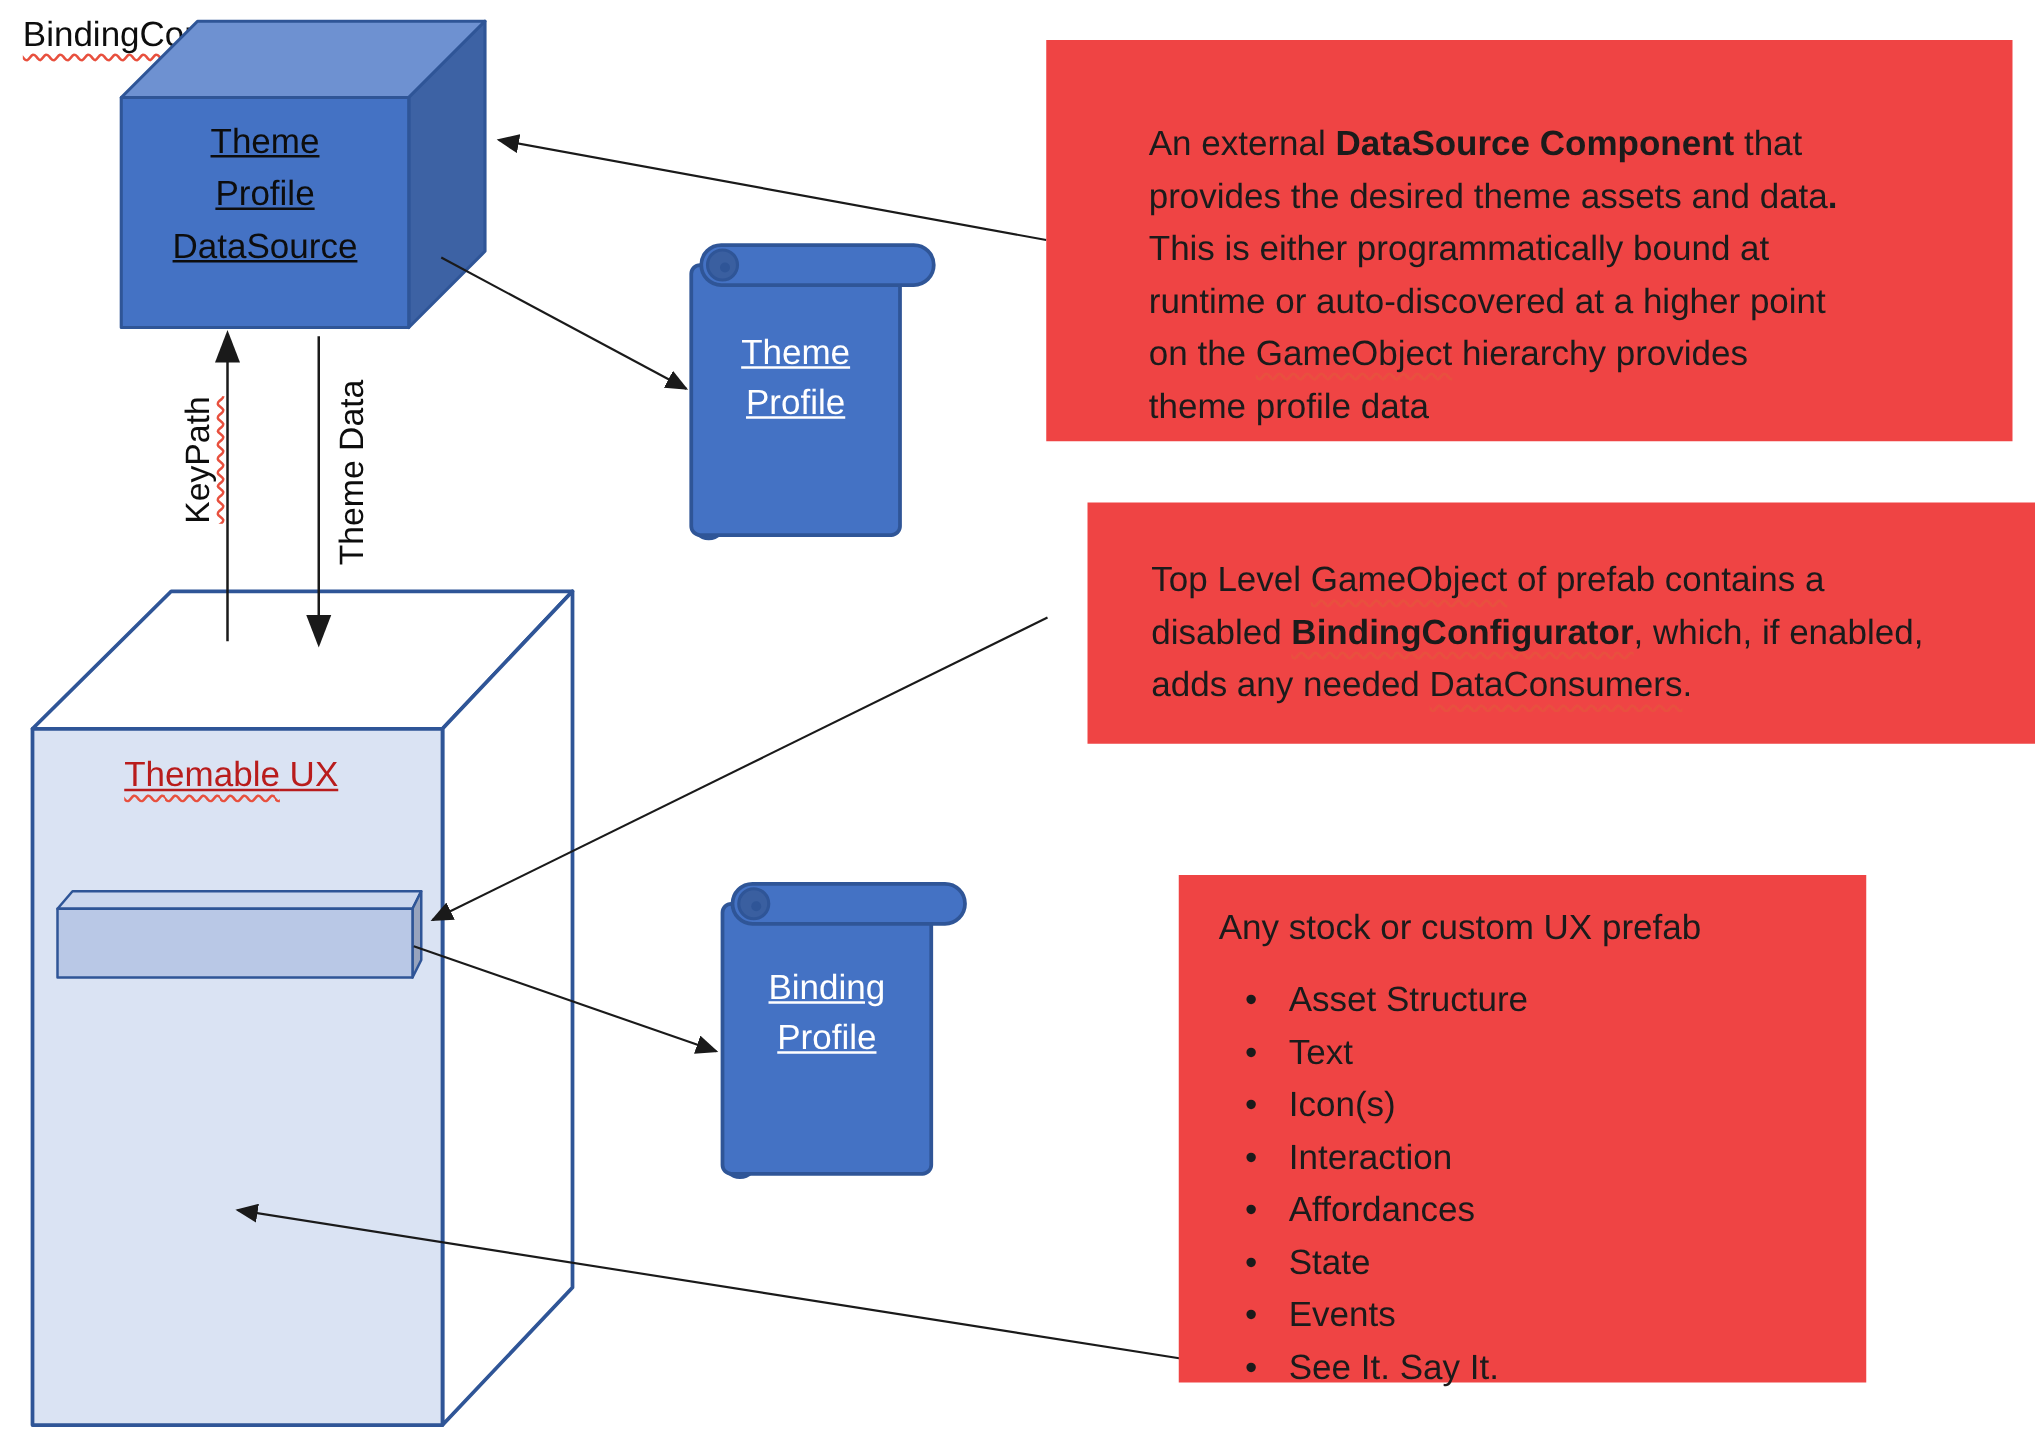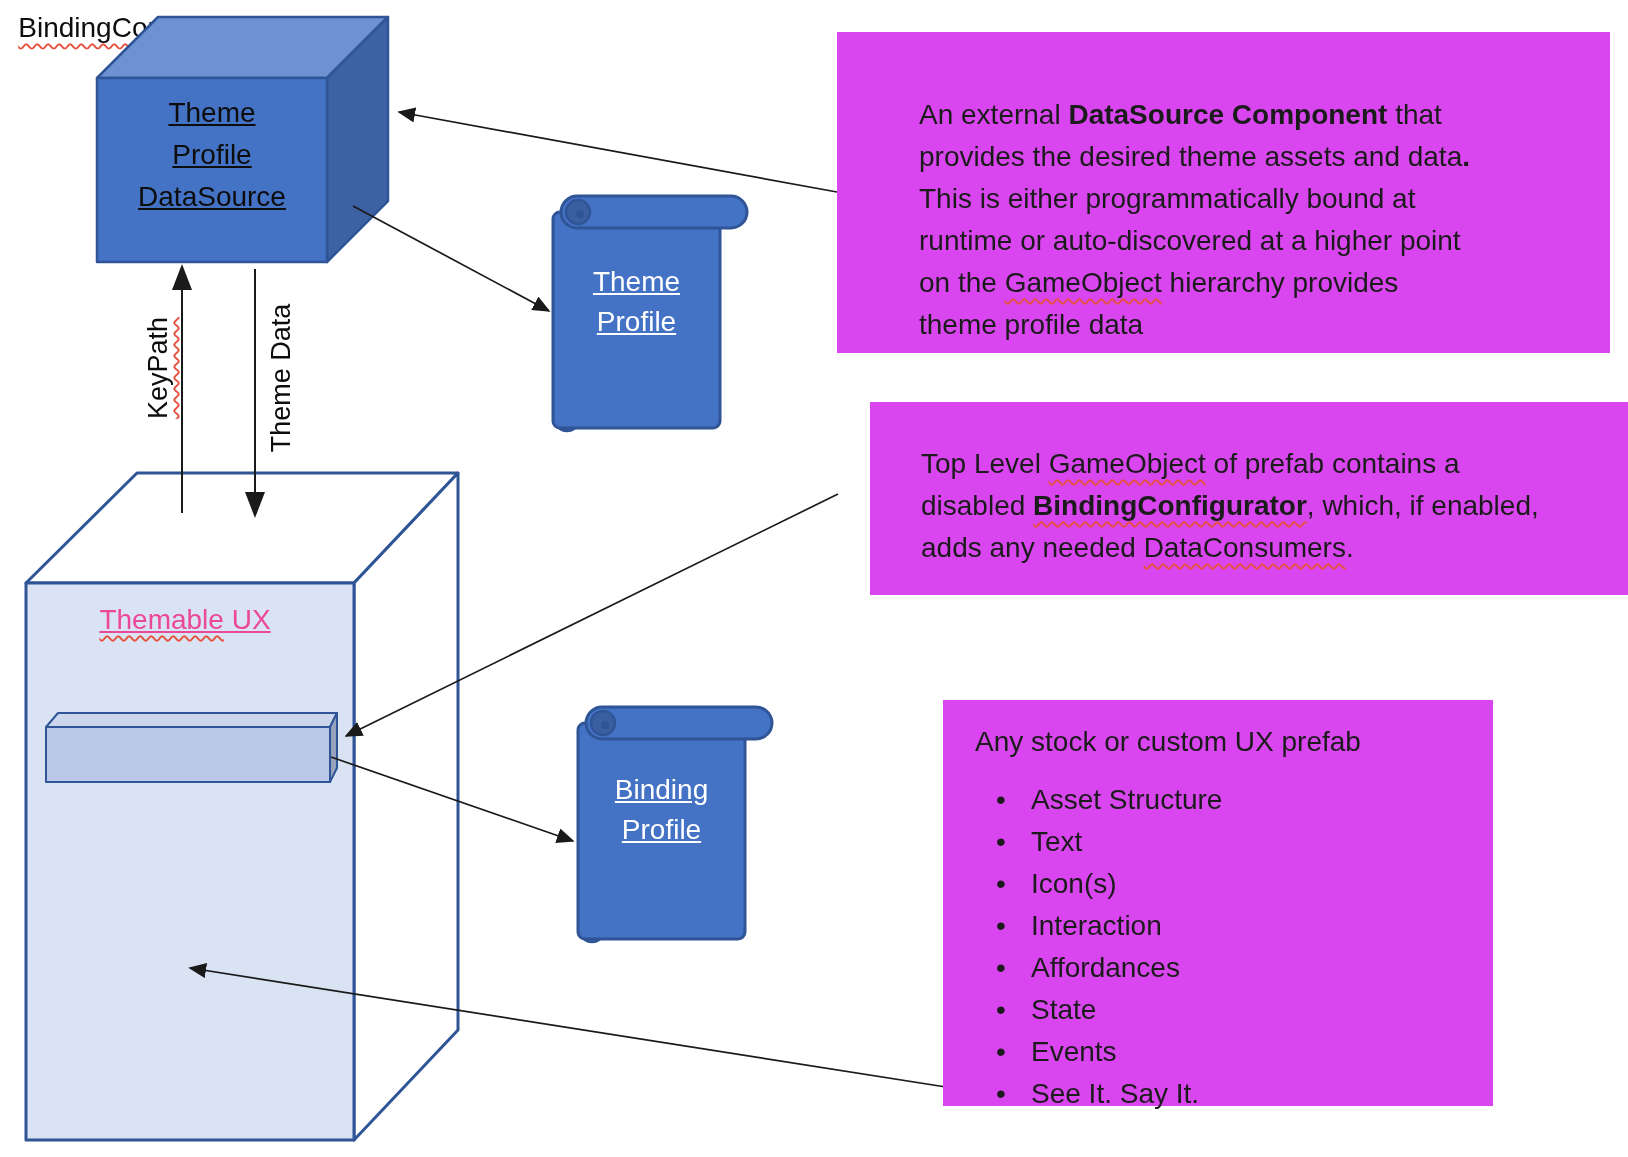--- a/index.html
+++ b/index.html
@@ -5,21 +5,21 @@
   html,body{margin:0;padding:0;}
   body{
     width:1628px;height:1157px;position:relative;overflow:hidden;
     background:#ffffff;color:#1b1b1b;
     font-family:"Liberation Sans", sans-serif;
   }
   .layer{position:absolute;left:0;top:0;}
   svg{display:block;}
 
   
-  .ann{position:absolute;background:#d946ef;box-sizing:border-box;font-size:28px;line-height:42px;}
+  .ann{position:absolute;background:#ef4444;box-sizing:border-box;font-size:28px;line-height:42px;}
   #box1{left:837px;top:32px;width:773px;height:321px;padding:62px 28px 0 82px;}
   #box2{left:837px;top:402px;width:787px;height:193px;padding:41px 10px 0 51px;margin-left:33px;}
   #box3{left:943px;top:700px;width:550px;height:406px;padding:21px 10px 16px 32px;}
 
   .rt-line{white-space:pre;}
   .b{font-weight:bold;}
   .u{
     text-decoration-line:underline;
     text-decoration-style:wavy;
     text-decoration-color:#e8503e;
@@ -30,21 +30,21 @@
 
   ul.bullets{list-style:none;margin:16px;padding:0;}
   ul.bullets li{position:relative;padding-left:40px;line-height:42px;}
   ul.bullets li::before{content:"\2022";position:absolute;left:5px;}
 
   
   .shape-label{position:absolute;text-align:center;text-decoration:underline;}
   #cube-label{left:97px;top:92px;width:230px;font-size:28px;line-height:42px;color:#0d0d0d;}
   #scroll1-label{left:553px;top:262px;width:167px;font-size:28px;line-height:40px;color:#ffffff;}
   #scroll2-label{left:578px;top:770px;width:167px;font-size:28px;line-height:40px;color:#ffffff;text-align:center;}
-  #prefab-label{left:45px;top:598px;width:280px;font-size:28px;line-height:44px;color:#ec4899;}
+  #prefab-label{left:45px;top:598px;width:280px;font-size:28px;line-height:44px;color:#b91c1c;}
   #bindcfg-label{left:46px;top:727px;width:284px;height:55px;display:flex;align-items:center;justify-content:center;font-size:28px;color:#0d0d0d;}
   .vlabel{position:absolute;text-align:center;font-size:27px;line-height:36px;color:#0d0d0d;transform:rotate(-90deg);}
   #keypath-label{left:88px;top:350px;width:140px;height:36px;}
   #themedata-label{left:196px;top:360px;width:170px;height:36px;}
 </style>
 </head>
 <body>
 
 <svg class="layer" width="1628" height="1157" viewBox="0 0 1628 1157">
   <defs>

